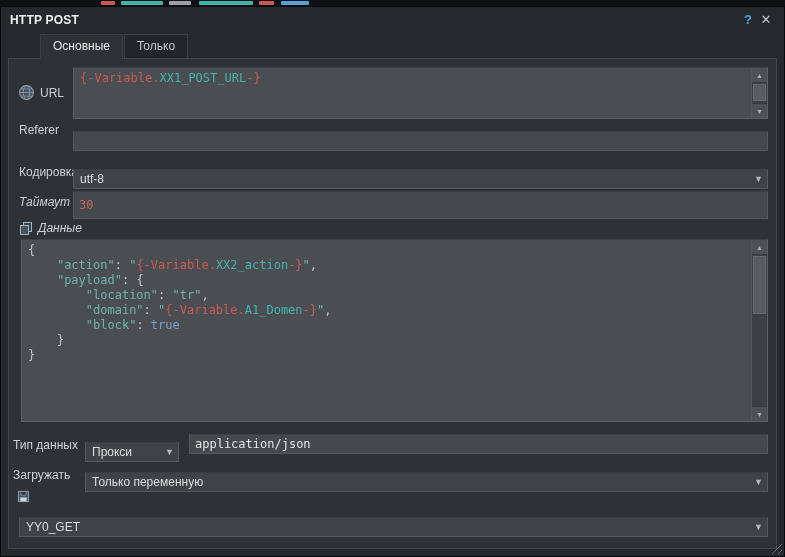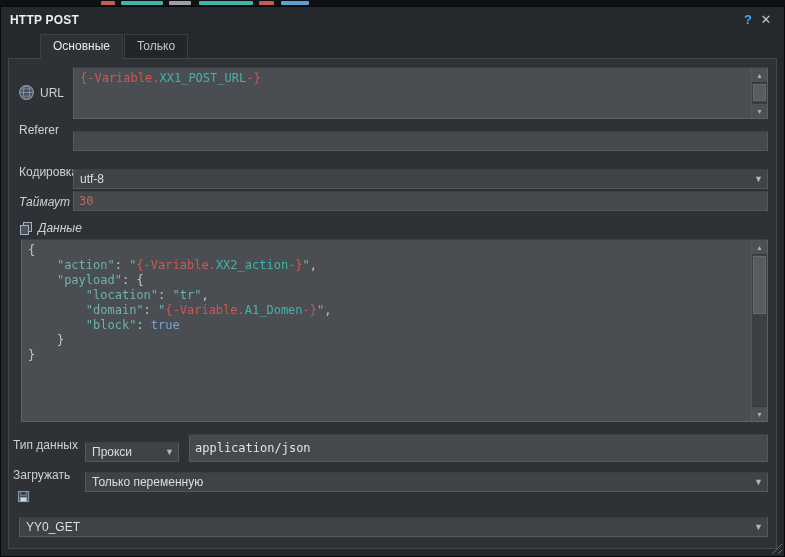--- a/index.html
+++ b/index.html
@@ -112,21 +112,21 @@
       <span class="lbl" style="left:10px;top:64px;">Referer</span>
       <input class="field" style="left: 64px; top: 72px; right: 8px; height: 20px;" value="">
 
       <span class="lbl" style="left:10px;top:106px;">Кодировка</span>
       <div class="select" style="left:64px;top:102px;right:8px;height:20px;">
         <span>utf-8</span>
         <span class="arrow">▼</span>
       </div>
 
       <span class="lbl" style="left:10px;top:136px;font-style:italic;">Таймаут</span>
-      <input class="field mono timeout-text" style="left: 64px; top: 132px; right: 8px; height: 20px;" value="30">
+      <input class="field mono timeout-text" style="left: 64px; top: 132px; right: 8px; height: 28px;" value="30">
 
       <span style="position:absolute;left:10px;top:162px;">
         <svg width="14" height="14" viewBox="0 0 14 14">
           <rect x="4.5" y="1.5" width="8" height="9" fill="#3b4249" stroke="#9fb4c8"></rect>
           <rect x="1.5" y="4.5" width="8" height="9" fill="#4a525a" stroke="#9fb4c8"></rect>
         </svg>
       </span>
       <span class="lbl" style="left:29px;top:162px;font-style:italic;">Данные</span>
 
       <div class="codebox" style="left:12px;top:180px;right:8px;height:183px;">
@@ -136,21 +136,21 @@
           <div class="vs-thumb" style="top:16px;height:58px;"></div>
           <div class="vs-btn vs-down">▼</div>
         </div>
       </div>
 
       <span class="lbl" style="left:4px;top:379px;">Тип данных</span>
       <div class="select" style="left:76px;top:375px;width:94px;height:20px;">
         <span>Прокси</span>
         <span class="arrow">▼</span>
       </div>
-      <input class="field mono" style="left: 180px; top: 375px; right: 8px; height: 28px;" value="application/json">
+      <input class="field mono" style="left: 180px; top: 375px; right: 8px; height: 20px;" value="application/json">
 
       <span class="lbl" style="left:4px;top:409px;">Загружать</span>
       <div class="select" style="left:76px;top:405px;right:8px;height:20px;">
         <span>Только переменную</span>
         <span class="arrow">▼</span>
       </div>
 
       <span style="position:absolute;left:8px;top:431px;">
         <svg width="13" height="13" viewBox="0 0 14 14">
           <rect x="1.5" y="1.5" width="11" height="11" fill="#44505e" stroke="#8fa0b4"></rect>

